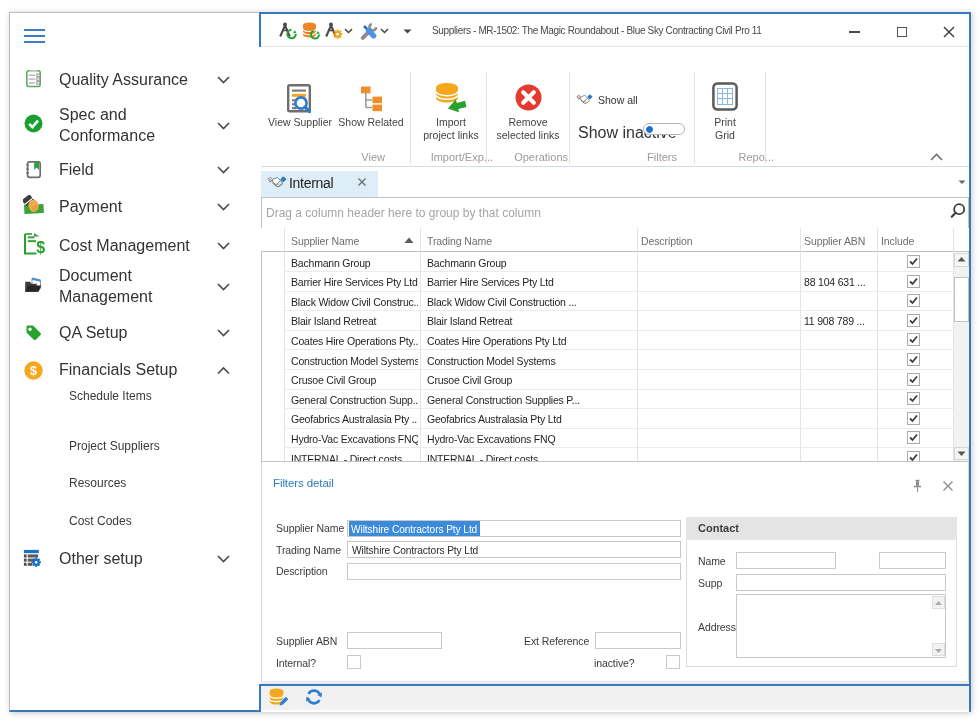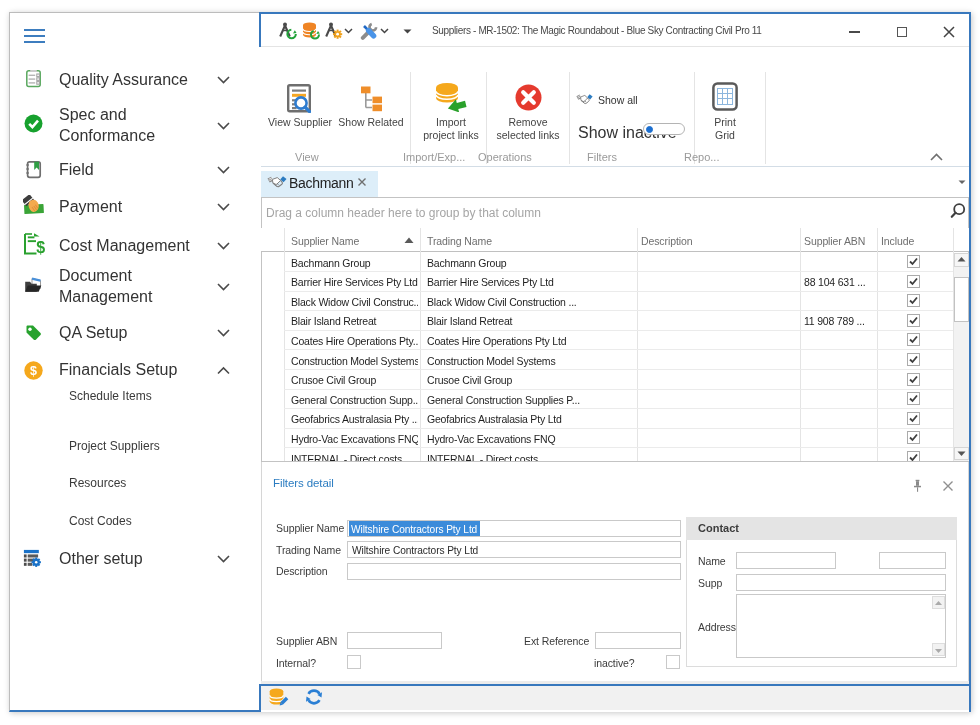--- a/index.html
+++ b/index.html
@@ -15,21 +15,21 @@
 .nav{left:59px;color:#333;font-size:16px;line-height:21px;letter-spacing:0px}
 .nav2{left:69px;color:#3a3a3a;font-size:12px}
 .chev{left:217px;width:13px;height:13px}
 .navicon{left:24px;width:19px;height:19px}
 
 #titlebar{left:261px;top:14px;width:708px;height:33px;background:#fff;border-bottom:1px solid #e4e4e4}
 #titletext{left:432px;top:24.5px;font-size:10px;color:#494949;letter-spacing:-0.35px}
 
 #ribbon{left:261px;top:47px;width:708px;height:120px;background:#fff;border-bottom:1px solid #d3dde6}
 .rsep{top:72px;width:1px;height:92px;background:#e4e4e4}
-.rlabel{top:151px;font-size:11px;color:#9a9a9a;text-align:left;width:90px}
+.rlabel{top:151px;font-size:11px;color:#9a9a9a;text-align:right;width:90px}
 .blabel{top:116px;font-size:10.5px;color:#444;text-align:center;line-height:12.5px;width:110px}
 
 #tab{left:261px;top:171px;width:117px;height:27px;background:#ddeef9}
 #tabtext{left:289px;top:175px;font-size:14px;color:#222;letter-spacing:-0.3px}
 
 #gridpanel{left:261px;top:197px;width:708px;height:265px;background:#fff;border:1px solid #c3c3c3}
 #dragtext{left:266px;top:206px;font-size:12px;color:#a5a5a5}
 #headrow{left:261px;top:228px;width:708px;height:24px;border-bottom:1px solid #c0c0c0;background:#fff}
 .hcell{top:234.5px;font-size:10.5px;color:#6e6e6e;letter-spacing:-0.1px}
 .vline{top:228px;width:1px;height:233px;background:#e4e4e4}
@@ -309,21 +309,21 @@
 
 <div class="a" id="tab"></div>
 <svg class="a" style="left:267px;top:175px" width="20" height="14" viewBox="0 0 20 14">
     <polygon points="0.5,3.5 4.2,1.7 6.5,5.7 2.7,7.5" fill="#8a8a8a"></polygon>
     <path d="M1.7 4.3 L5.4 2.5 M2.4 5.7 L6.1 3.9" stroke="#fff" stroke-width="0.8"></path>
     <polygon points="19.5,3.9 16,1.3 13.2,4.6 16.6,7.2" fill="#2d7cc1"></polygon>
     <polygon points="5.4,4.4 10.3,2.6 13.6,5.5 9.4,9.6 5.9,8.1" fill="#fff" stroke="#808080" stroke-width="1"></polygon>
     <path d="M13.6 5.5 L15.2 7.3 Q15.9 8.4 14.8 9.3 L12.2 11.3 Q10.8 12.2 9.6 11.1 L5.9 8.1" fill="none" stroke="#808080" stroke-width="1.1"></path>
     <path d="M7.7 9.5 L9.5 11.3 M10 8.4 L11.9 10.4" stroke="#808080" stroke-width="0.9"></path>
   </svg>
-<div class="a" id="tabtext">Bachmann</div>
+<div class="a" id="tabtext">Internal</div>
 <svg class="a" style="left:357px;top:177px" width="10" height="10" viewBox="0 0 10 10">
     <path d="M1.5 1.5 L8.5 8.5 M8.5 1.5 L1.5 8.5" stroke="#6f6f6f" stroke-width="1.4"></path>
   </svg>
 <svg class="a" style="left:958px;top:180px" width="8" height="5" viewBox="0 0 8 5">
     <path d="M0.5 0.5 L4 4 L7.5 0.5 Z" fill="#666"></path>
   </svg>
 
 <div class="a" id="gridpanel"></div>
 <div class="a" id="dragtext">Drag a column header here to group by that column</div>
 <div class="a" id="headrow"></div>

